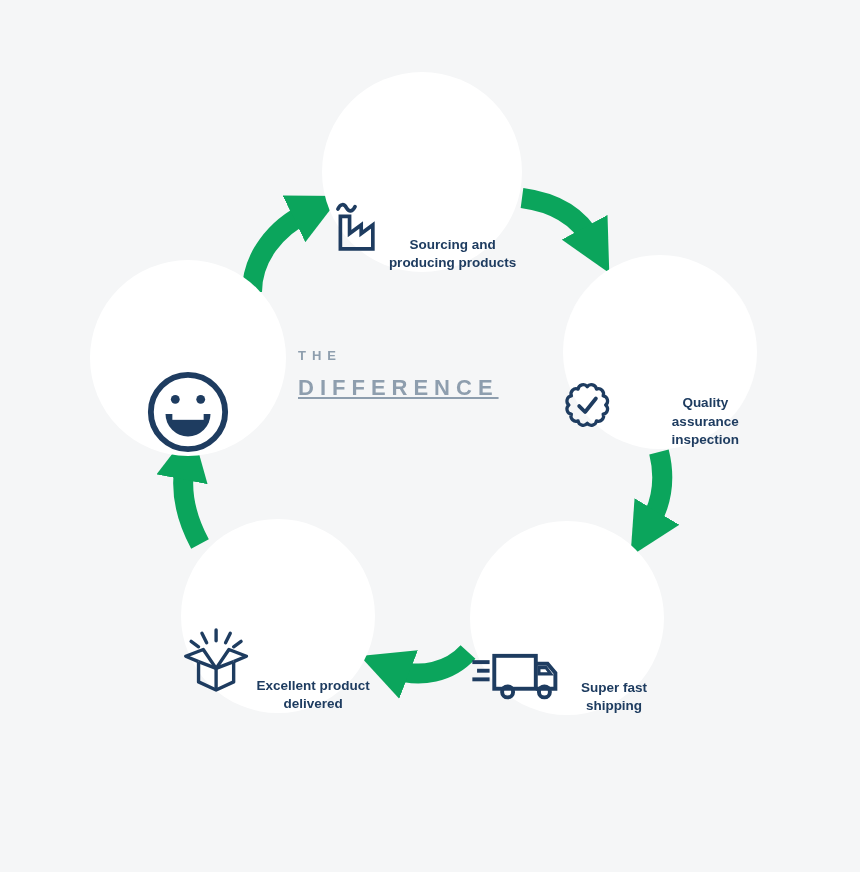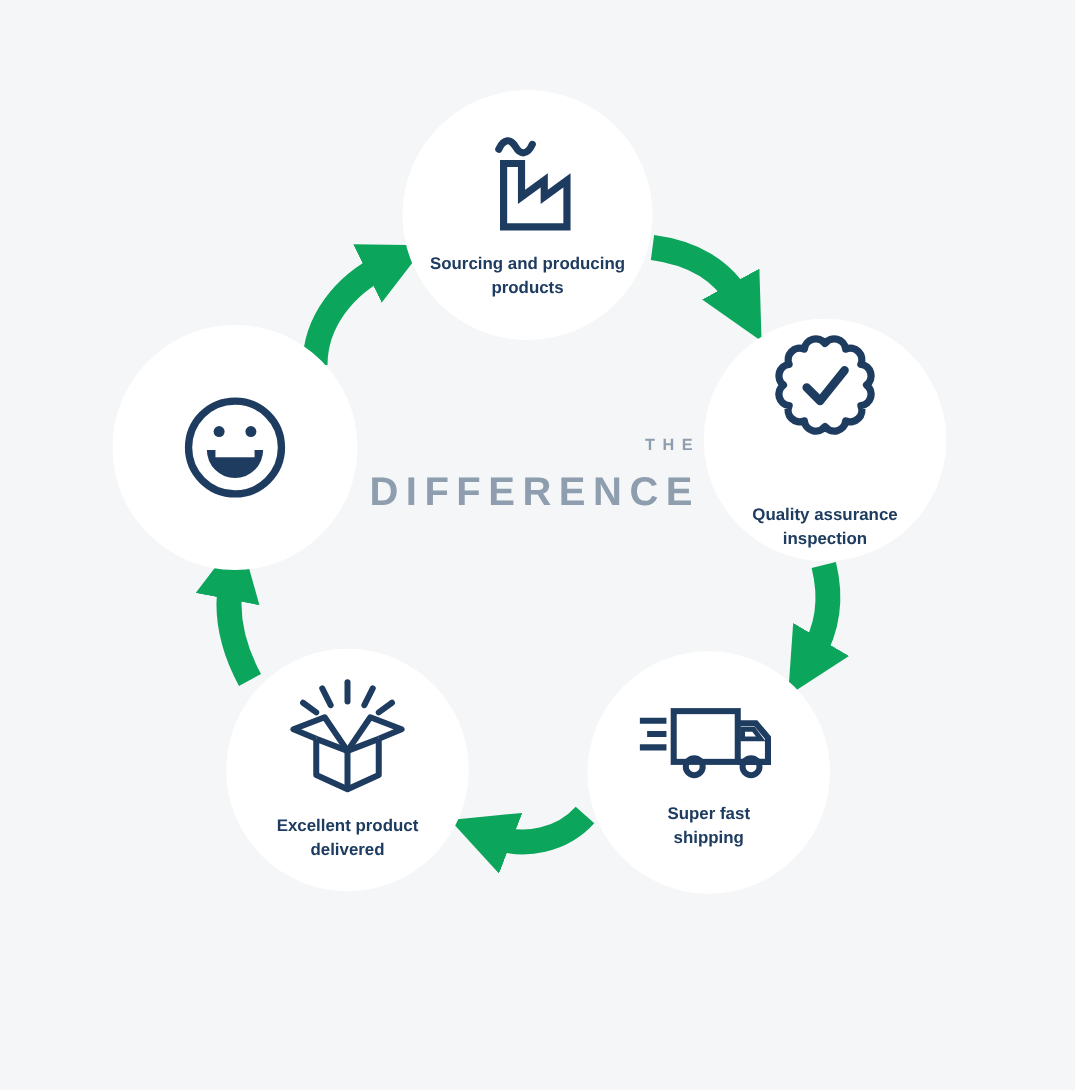--- a/index.html
+++ b/index.html
@@ -24,59 +24,60 @@
     stroke-width: 20;
     fill: none;
   }
   #ah path { fill: var(--green, #0ba55c); }
   .node {
     position: absolute;
     z-index: 2;
     background: var(--circle, #ffffff);
     border-radius: 50%;
     display: flex;
-    flex-direction: column;
-    align-items: center;
+    flex-direction: row;
+    align-items: flex-end;
     justify-content: center;
     text-align: center;
   }
   .node .icon {
     color: var(--navy, #1e3c60);
     display: block;
   }
   .node .label {
     margin-top: 9px;
     font-weight: 700;
     font-size: 13.5px;
     line-height: 1.35;
     color: var(--navy, #1e3c60);
   }
   .center-title {
     position: absolute;
     z-index: 2;
-    left: 280px;
+    left: 298px;
     top: 348px;
     width: 280px;
-    text-align: right;
+    text-align: left;
     color: var(--titleGray, #8e9eae);
     font-weight: 700;
   }
   .center-title .kicker {
     font-size: 13px;
     letter-spacing: 6px;
     margin-bottom: 12px;
   }
   .center-title .big1 {
     font-size: 30px;
     letter-spacing: 1.5px;
   }
   .center-title .big2 {
-    font-size: 32px;
+    font-size: 22px;
     letter-spacing: 6px;
     margin-top: 6px;
+    text-decoration: underline;
   }
 </style>
 </head>
 <body>
 
 <div class="canvas">
 
   <svg class="arrows" width="860" height="872" viewBox="0 0 860 872" aria-hidden="true">
     <defs>
       <marker id="ah" viewBox="0 0 10 10" refX="3" refY="5" markerWidth="2.6" markerHeight="2.6" orient="auto" markerUnits="strokeWidth">

